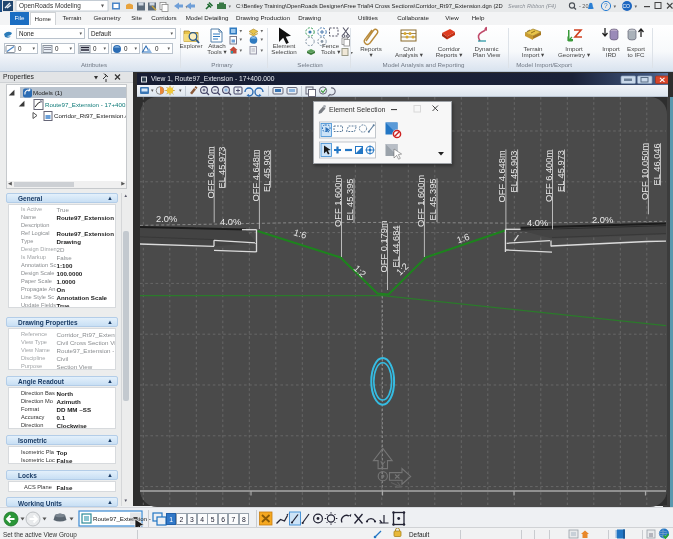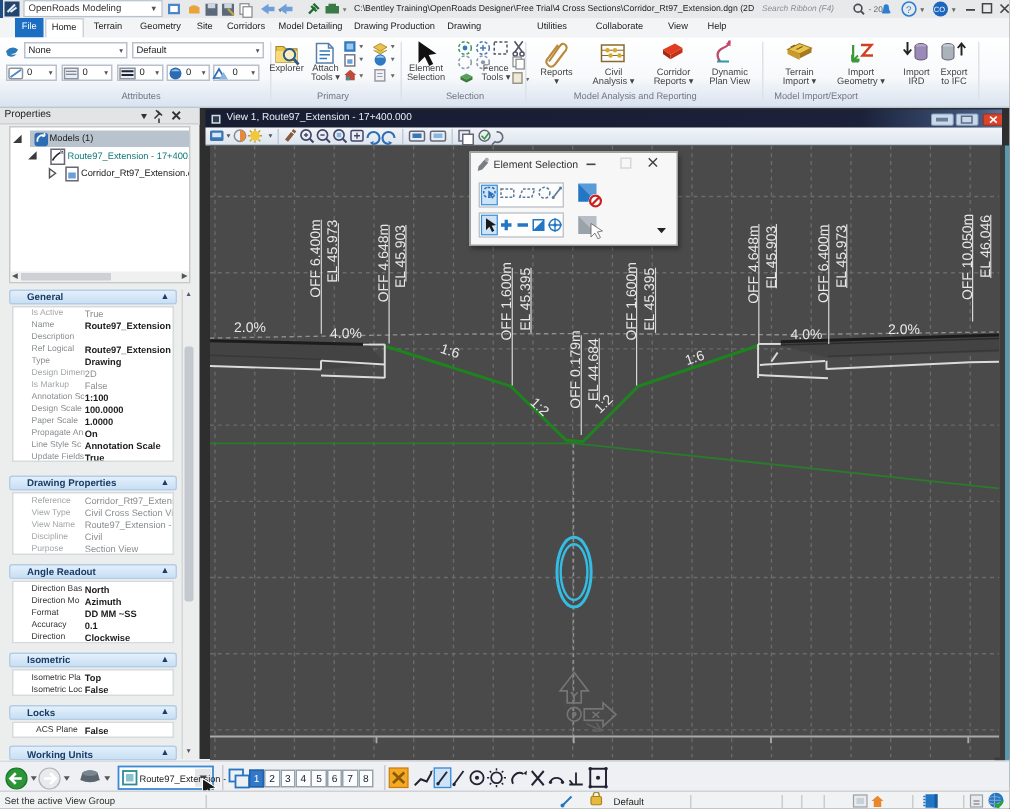--- a/index.html
+++ b/index.html
@@ -34,21 +34,21 @@
   .pgsec i { position:absolute; right:4px; top:1px; font-style:normal; font-size:6px; color:#1a3c66; }
   .pgbox { position:absolute; left:8px; width:108px; background:#fff; border:1px solid #d7dadd; overflow:hidden; }
   .prow { position:absolute; left:12px; font-size:6.2px; white-space:nowrap; }
   .prow .pl { display:inline-block; width:35.5px; overflow:hidden; white-space:nowrap; vertical-align:top; color:#8a8d90; font-size:5.7px; }
   .prow .pv { color:#1c1c1c; font-weight:bold; }
   .prow.ro .pl { color:#a2a5a8; }
   .prow.ro .pv { color:#8a8d90; font-weight:normal; }
   
   #viewtitle { left:137px; top:72.5px; width:531px; height:12.5px; background:linear-gradient(90deg,#171d33 0%,#1a2138 82%,#41577f 97%,#5a74a0 100%); color:#e8ecf2; font-size:6.7px; }
   #viewtools { left:137px; top:85px; width:531px; height:12px; background:linear-gradient(#f2f5f9,#dde5ee); border-bottom:1px solid #b9c4d2; }
-  #canvas { left:140px; top:97px; width:527px; height:409.5px; background:#4a4a4a; }
+  #canvas { left:140px; top:97px; width:527px; height:409.5px; background:#4a4a4a;border-radius:17px; }
   #rightstrip1 { left:667px; top:97px; width:2.5px; height:409.5px; background:#3c3c3c; }
   #rightstrip2 { left:669.5px; top:97px; width:3.5px; height:427px; background:#5a98ae; }
   
   #esdlg { left:313px; top:101px; width:139px; height:63px; background:#f7f7f7; border:1px solid #9da1a6; box-shadow:1px 2px 3px rgba(0,0,0,.35); }
   
   #btoolbar { left:0; top:506.5px; width:673px; height:20.5px; background:#eef0f3; border-top:1px solid #d8dade; }
   #statusbar { left:0; top:527px; width:673px; height:12px; background:#f1f2f3; border-top:1px solid #d0d2d5; font-size:6.4px; color:#333; }
   .ssep { position:absolute; top:2px; height:9px; width:1px; background:#c9ccd0; }
   .vtog { position:absolute; top:5.5px; width:10.5px; height:12px; border:1px solid #98a2ac; background:#fbfcfd; font-size:6.8px; color:#223; text-align:center; line-height:11px; }
 </style>

